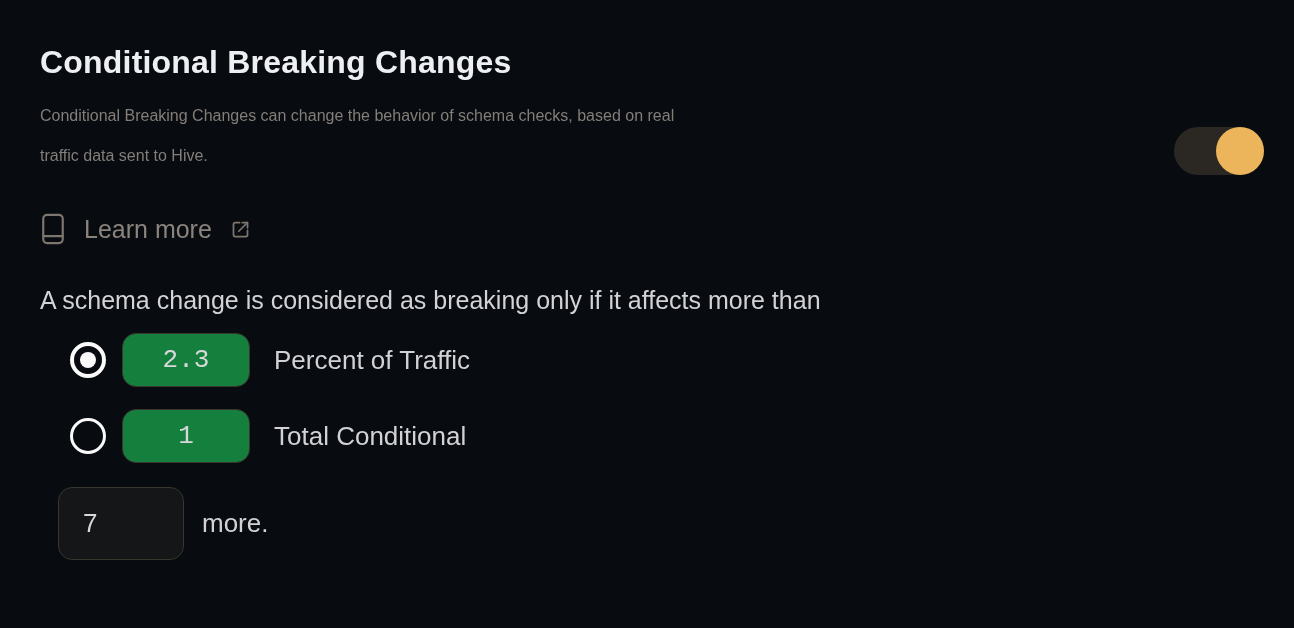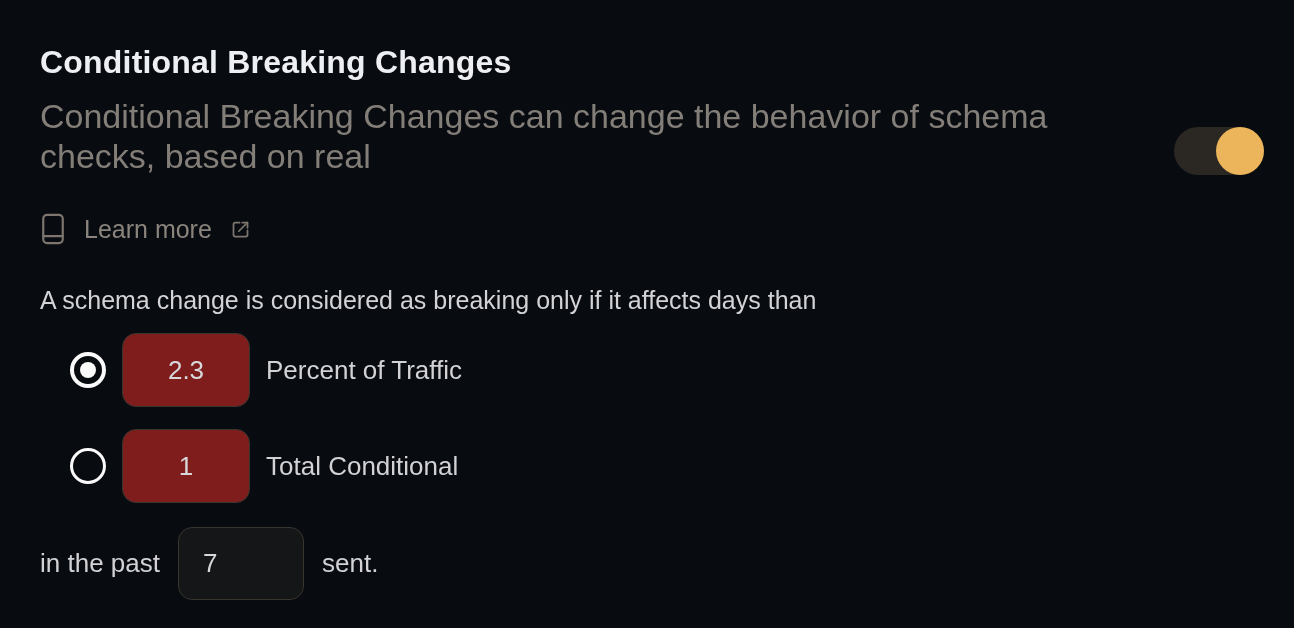--- a/index.html
+++ b/index.html
@@ -20,21 +20,21 @@
     margin: 0;
     font-size: 32px;
     line-height: 36px;
     font-weight: 700;
     color: #edeff2;
     letter-spacing: 0.2px;
   }
   .desc {
     margin-top: 16px;
     max-width: 1100px;
-    font-size: 34px;
+    font-size: 16px;
     line-height: 40px;
     color: #837e78;
   }
   
   .toggle {
     position: absolute;
     top: 127px; right: 30px;
     width: 90px; height: 48px;
     border-radius: 24px;
     background: #2b2723;
@@ -86,32 +86,32 @@
   }
   .radio.checked { border-width: 4px; }
   .radio .dot {
     width: 16px; height: 16px;
     border-radius: 50%;
     background: #fafafa;
   }
   .radio:not(.checked) .dot { display: none; }
   .num-input {
     margin-left: 16px;
-    width: 128px; height: 74px;
-    background: #7f1d1d;
+    width: 128px; height: 54px;
+    background: #15803d;
     border: 1.5px solid #39352f;
     border-radius: 14px;
     color: #d8d8da;
     font-size: 26px;
-    font-family: Liberation Sans, sans-serif;
+    font-family: Liberation Mono, monospace;
     text-align: center;
     outline: none;
   }
   .opt-label {
-    margin-left: 16px;
+    margin-left: 24px;
     font-size: 26px;
     color: #d2d2d5;
   }
   
   .period-row {
     margin-top: 24px;
     display: flex;
     align-items: center;
     font-size: 26px;
     color: #d2d2d5;
@@ -133,20 +133,21 @@
 </style>
 </head>
 <body>
 
 <div class="wrap">
 
   <h2 class="title">Conditional Breaking Changes</h2>
 
   <div class="desc">
     <div>Conditional Breaking Changes can change the behavior of schema checks, based on real</div>
+    <div>traffic data sent to Hive.</div>
   </div>
 
   <div class="toggle" role="switch" aria-checked="true">
     <div class="knob"></div>
   </div>
 
   <a class="learn">
     <span>
       <svg width="26" height="34" viewBox="0 0 24 30">
         <rect x="3" y="2" width="18" height="26" rx="3.5"></rect>
@@ -156,37 +157,36 @@
     <span>Learn more</span>
     <span>
       <svg width="21" height="21" viewBox="0 0 24 24">
         <path d="M20 13v5a2 2 0 0 1-2 2H6a2 2 0 0 1-2-2V6a2 2 0 0 1 2-2h5"></path>
         <polyline points="14 4 20 4 20 10"></polyline>
         <line x1="10" y1="14" x2="20" y2="4"></line>
       </svg>
     </span>
   </a>
 
-  <div class="intro">A schema change is considered as breaking only if it affects days than</div>
+  <div class="intro">A schema change is considered as breaking only if it affects more than</div>
 
   <div class="option-row first">
     <div class="radio checked" role="radio" aria-checked="true">
       <div class="dot"></div>
     </div>
     <input class="num-input" type="text" value="2.3" style="">
     <span class="opt-label">Percent of Traffic</span>
   </div>
 
   <div class="option-row second">
     <div class="radio" role="radio" aria-checked="false">
       
     </div>
     <input class="num-input" type="text" value="1" style="">
     <span class="opt-label">Total Conditional</span>
   </div>
 
   <div class="period-row">
-    <span>in the past</span>
     <input class="period-input" type="text" value="7" style="">
-    <span>sent.</span>
+    <span>more.</span>
   </div>
 
 </div>
 
 </body></html>

